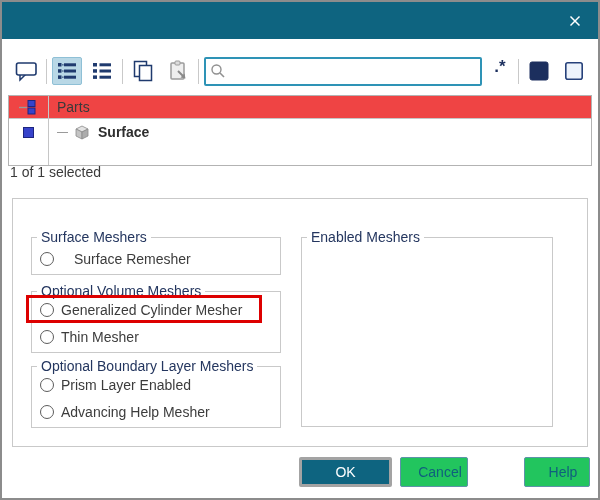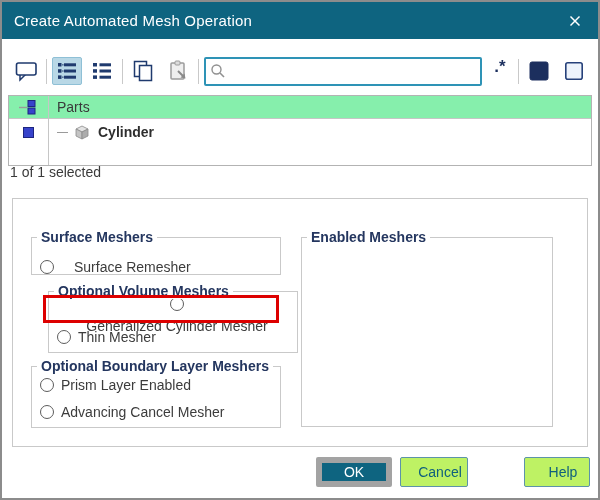--- a/index.html
+++ b/index.html
@@ -63,21 +63,21 @@
   }
 
   
   .tree {
     position: absolute; top: 93px; left: 6px; width: 584px; height: 71px;
     border: 1px solid #b3b3b3;
     display: flex; flex-direction: column;
     background: #fff;
   }
   .tree-row { display: flex; align-items: center; flex: none; }
-  .tree-row.header { height: 23px; background: #86efac; border-bottom: 1px solid #c6c6c6; }
+  .tree-row.header { height: 23px; background: #ef4444; border-bottom: 1px solid #c6c6c6; }
   .tree-row.item { height: 26px; }
   .tree-row.filler { flex: 1 1 auto; }
   .tree-col1 {
     width: 40px; align-self: stretch; flex: none;
     border-right: 1px solid #c6c6c6;
     display: flex; align-items: center; justify-content: center;
   }
   .tree-cell { padding-left: 8px; display: flex; align-items: center; gap: 4px; }
   .tree-header-label { font-size: 14px; color: #3a3a3a; }
   .sel-square { width: 11px; height: 11px; background: #3743cb; border: 1px solid #1d2580; }
@@ -93,21 +93,21 @@
   .groupbox {
     position: absolute;
     border: 1px solid #c9c9c9;
     background: #fff;
   }
   .groupbox > .legend {
     position: absolute; top: -9px; left: 7px;
     background: #ffffff; padding: 0 4px;
     font-size: 14px; color: #3f3f3f; white-space: nowrap;
   }
-  .groupbox > .legend.bold { font-weight: bold; color: #24365f; left: 5px; }
+  .groupbox > .legend.bold { font-weight: normal; color: #24365f; left: 5px; }
 
   .main-group { top: 196px; left: 10px; width: 576px; height: 249px; }
 
   .option-row {
     display: flex; align-items: center; gap: 7px;
     height: 25px; padding-left: 8px;
     font-size: 14px; color: #3c3c3c;
     cursor: pointer;
   }
   .radio {
@@ -131,32 +131,31 @@
   .footer {
     position: absolute; top: 455px; right: 8px;
     display: flex; gap: 8px;
   }
   .btn {
     height: 30px; font-size: 14px;
     display: flex; align-items: center; justify-content: center;
     border-radius: 2px; cursor: pointer;
     font-family: "Liberation Sans", sans-serif;
   }
-  .btn.primary { width: 76px; background: #0e6480; color: #ffffff; border: 6px solid #a3a3a3; text-align: right; }
-  .btn.secondary { background: #bef264; color: #10607d; border: 1px solid #5d93a9; padding-left: 12px; }
+  .btn.primary { width: 93px; background: #0e6480; color: #ffffff; border: 3px solid #a3a3a3; text-align: right; }
+  .btn.secondary { background: #22c55e; color: #10607d; border: 1px solid #5d93a9; padding-left: 12px; }
   .btn.cancel { width: 68px; }
   .btn.help { width: 66px; margin-left: 48px; }
 </style>
 </head>
 <body>
 
 <div class="dialog">
 
   <div class="titlebar">
-    <span class="title">Create Automated Mesh Operation</span>
     <div class="close-btn">
       <svg width="14" height="14" viewBox="0 0 14 14">
         <line x1="2.5" y1="2.5" x2="11.5" y2="11.5" stroke="#ffffff" stroke-width="1.5"></line>
         <line x1="11.5" y1="2.5" x2="2.5" y2="11.5" stroke="#ffffff" stroke-width="1.5"></line>
       </svg>
     </div>
   </div>
 
   <div class="toolbar">
     <div class="tool-btn">
@@ -243,62 +242,62 @@
       <div class="tree-col1">
         <div class="sel-square"></div>
       </div>
       <div class="tree-cell">
         <div class="tree-dash"></div>
         <svg width="20" height="18" viewBox="0 0 20 18">
           <polygon points="4,6 10,3 16,6 10,9" fill="#e3e3e3" stroke="#8a8a8a" stroke-width="0.8"></polygon>
           <polygon points="4,6 10,9 10,16 4,13" fill="#c4c4c4" stroke="#8a8a8a" stroke-width="0.8"></polygon>
           <polygon points="16,6 10,9 10,16 16,13" fill="#acacac" stroke="#8a8a8a" stroke-width="0.8"></polygon>
         </svg>
-        <span class="tree-item-label">Cylinder</span>
+        <span class="tree-item-label">Surface</span>
       </div>
     </div>
     <div class="tree-row filler">
       <div class="tree-col1"></div>
     </div>
   </div>
 
   <div class="status-text">1 of 1 selected</div>
 
   <div class="groupbox main-group">
 
     <div class="groupbox" style="left:18px; top:38px; width:250px; height:38px;">
       <span class="legend bold">Surface Meshers</span>
-      <div class="option-row" style="margin-top:16px;gap:20px;">
+      <div class="option-row" style="margin-top:8px;gap:20px;">
         <span class="radio"></span>
         <span>Surface Remesher</span>
       </div>
     </div>
 
-    <div class="groupbox" style="left:18px; top:92px; width:250px; height:62px;margin-left:17px;">
+    <div class="groupbox" style="left:18px; top:92px; width:250px; height:62px;">
       <span class="legend bold">Optional Volume Meshers</span>
       <div class="highlight-box"></div>
-      <div class="option-row" style="margin-top:5px;flex-direction:column;">
+      <div class="option-row" style="margin-top:5px;">
         <span class="radio"></span>
         <span>Generalized Cylinder Mesher</span>
       </div>
       <div class="option-row" style="margin-top:2px;">
         <span class="radio"></span>
         <span>Thin Mesher</span>
       </div>
     </div>
 
     <div class="groupbox" style="left:18px; top:167px; width:250px; height:62px;">
       <span class="legend bold">Optional Boundary Layer Meshers</span>
       <div class="option-row" style="margin-top:5px;">
         <span class="radio"></span>
         <span>Prism Layer Enabled</span>
       </div>
       <div class="option-row" style="margin-top:2px;">
         <span class="radio"></span>
-        <span>Advancing Cancel Mesher</span>
+        <span>Advancing Help Mesher</span>
       </div>
     </div>
 
     <div class="groupbox" style="left:288px; top:38px; width:252px; height:190px;">
       <span class="legend bold">Enabled Meshers</span>
     </div>
   </div>
 
   <div class="footer">
     <div class="btn primary">OK</div>

